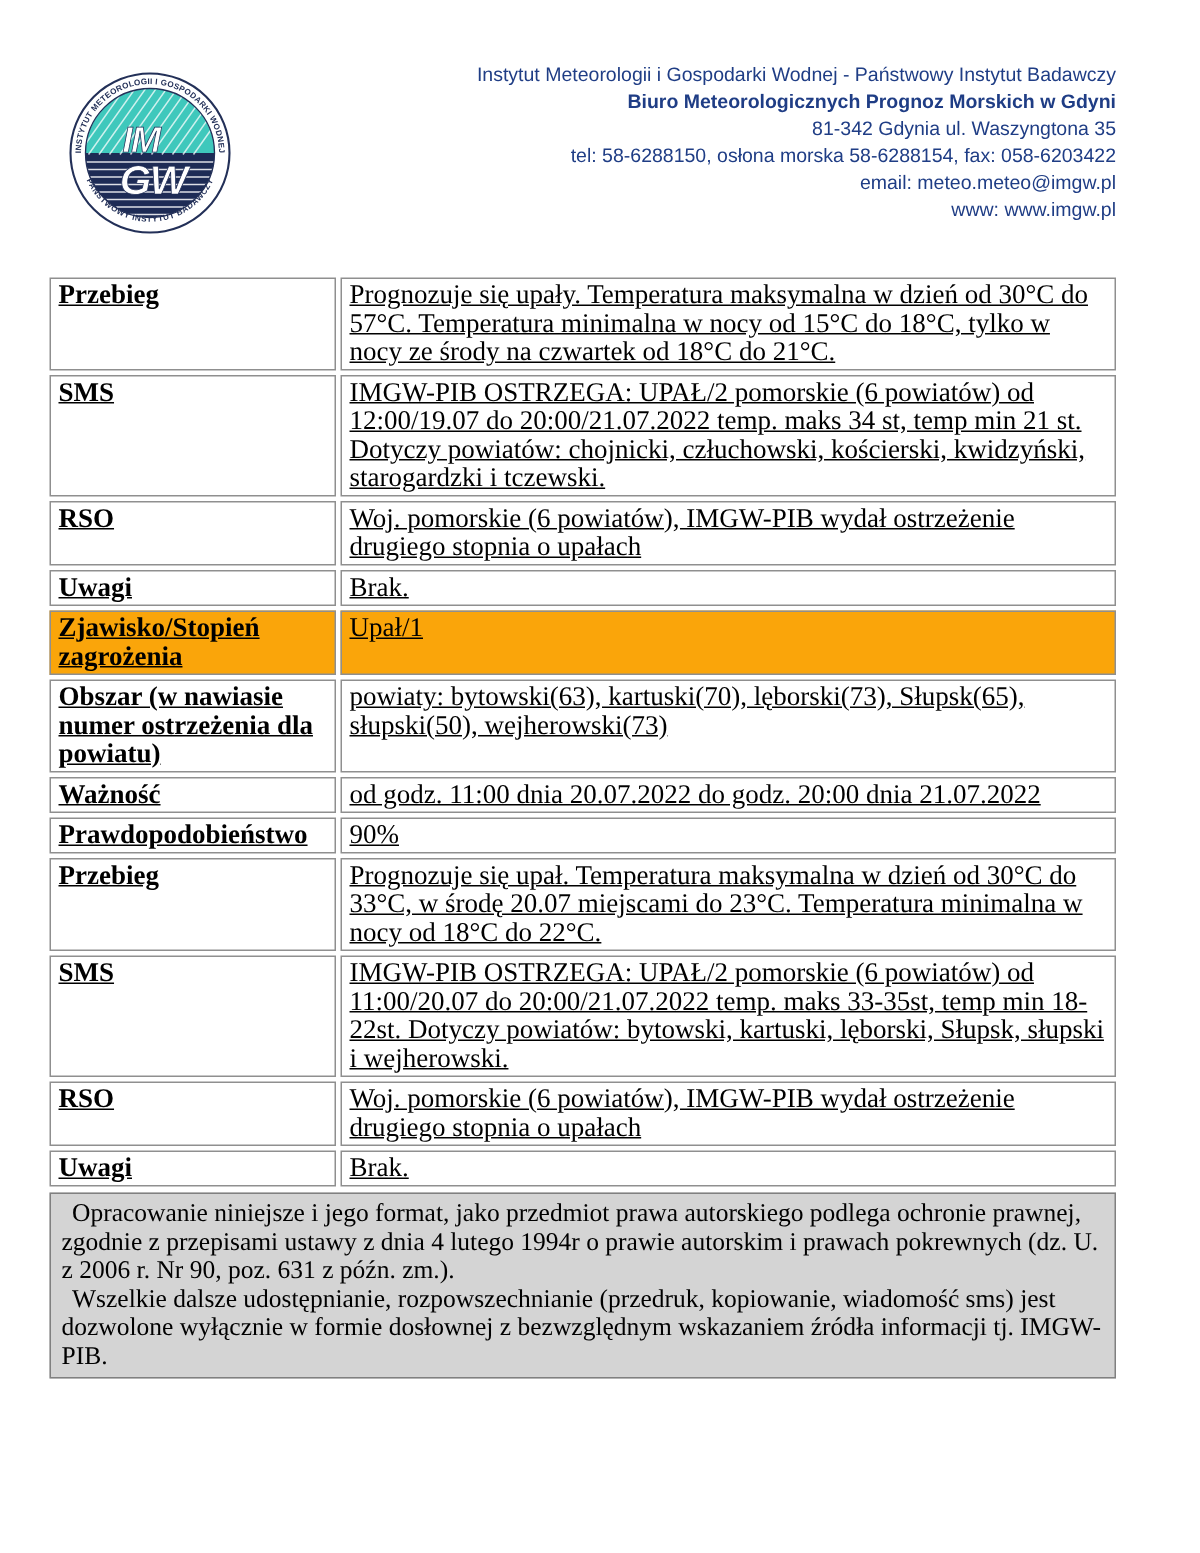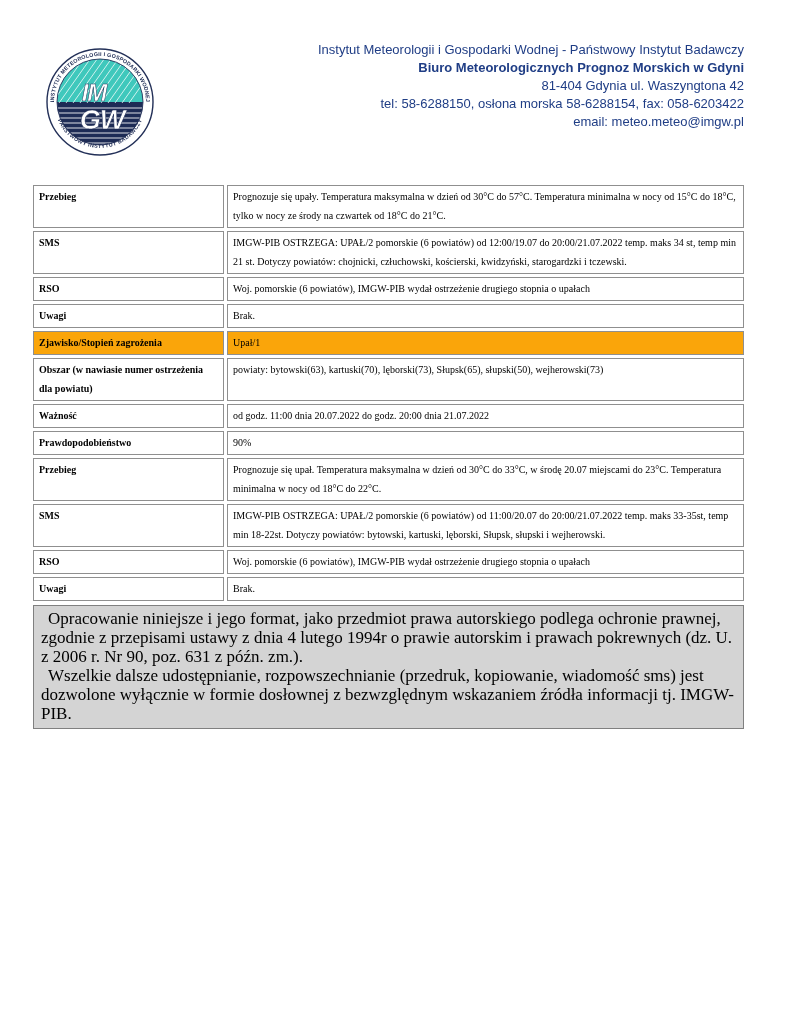--- a/index.html
+++ b/index.html
@@ -14,21 +14,21 @@
     font-family:"Liberation Sans",sans-serif;font-size:13px;line-height:18px;
     color:#1f3d85;
   }
   .letterhead-text .line{white-space:nowrap;}
   .letterhead-text .bold{font-weight:bold;}
   
   .content{position:absolute;left:33px;top:185px;width:711px;}
   table.warn{
     border-collapse:separate;border-spacing:3px;
     width:717px;margin:-3px;table-layout:fixed;
-    font-size:10px;line-height:19px;
+    font-size:18px;line-height:19px;text-decoration:underline;
   }
   table.warn td{
     border:1px solid #8f8f8f;vertical-align:top;
     padding:1px 6px 2px 5px;background:#ffffff;
     overflow:hidden;
   }
   td.label{width:178px;font-weight:bold;}
   tr.highlight td{background:#faa50a;}
   
   .copyright{
@@ -87,23 +87,24 @@
       <textPath href="#botArc" startOffset="50%" text-anchor="middle">PAŃSTWOWY INSTYTUT BADAWCZY</textPath>
     </text>
     <text x="49" y="54" text-anchor="middle" font-family="Liberation Sans, sans-serif" font-weight="bold" font-style="italic" font-size="24" letter-spacing="-1" fill="#ffffff" stroke="#1d2b55" stroke-width="0.5">IM</text>
     <text x="57" y="82" text-anchor="middle" font-family="Liberation Sans, sans-serif" font-weight="bold" font-style="italic" font-size="27" letter-spacing="-1" fill="#ffffff" stroke="#1d2b55" stroke-width="0.5">GW</text>
   </svg>
 </div>
 
 <div class="letterhead-text">
   <div class="line">Instytut Meteorologii i Gospodarki Wodnej - Państwowy Instytut Badawczy</div>
   <div class="line bold">Biuro Meteorologicznych Prognoz Morskich w Gdyni</div>
-  <div class="line">81-404 Gdynia ul. Waszyngtona 42</div>
+  <div class="line">81-342 Gdynia ul. Waszyngtona 35</div>
   <div class="line">tel: 58-6288150, osłona morska 58-6288154, fax: 058-6203422</div>
   <div class="line">email: meteo.meteo@imgw.pl</div>
+  <div class="line">www: www.imgw.pl</div>
 </div>
 
 <div class="content">
   <table class="warn">
     <tbody>
       <tr>
         <td class="label">Przebieg</td>
         <td class="value">Prognozuje się upały. Temperatura maksymalna w dzień od 30°C do 57°C. Temperatura minimalna w nocy od 15°C do 18°C, tylko w nocy ze środy na czwartek od 18°C do 21°C.</td>
       </tr>
       <tr>

